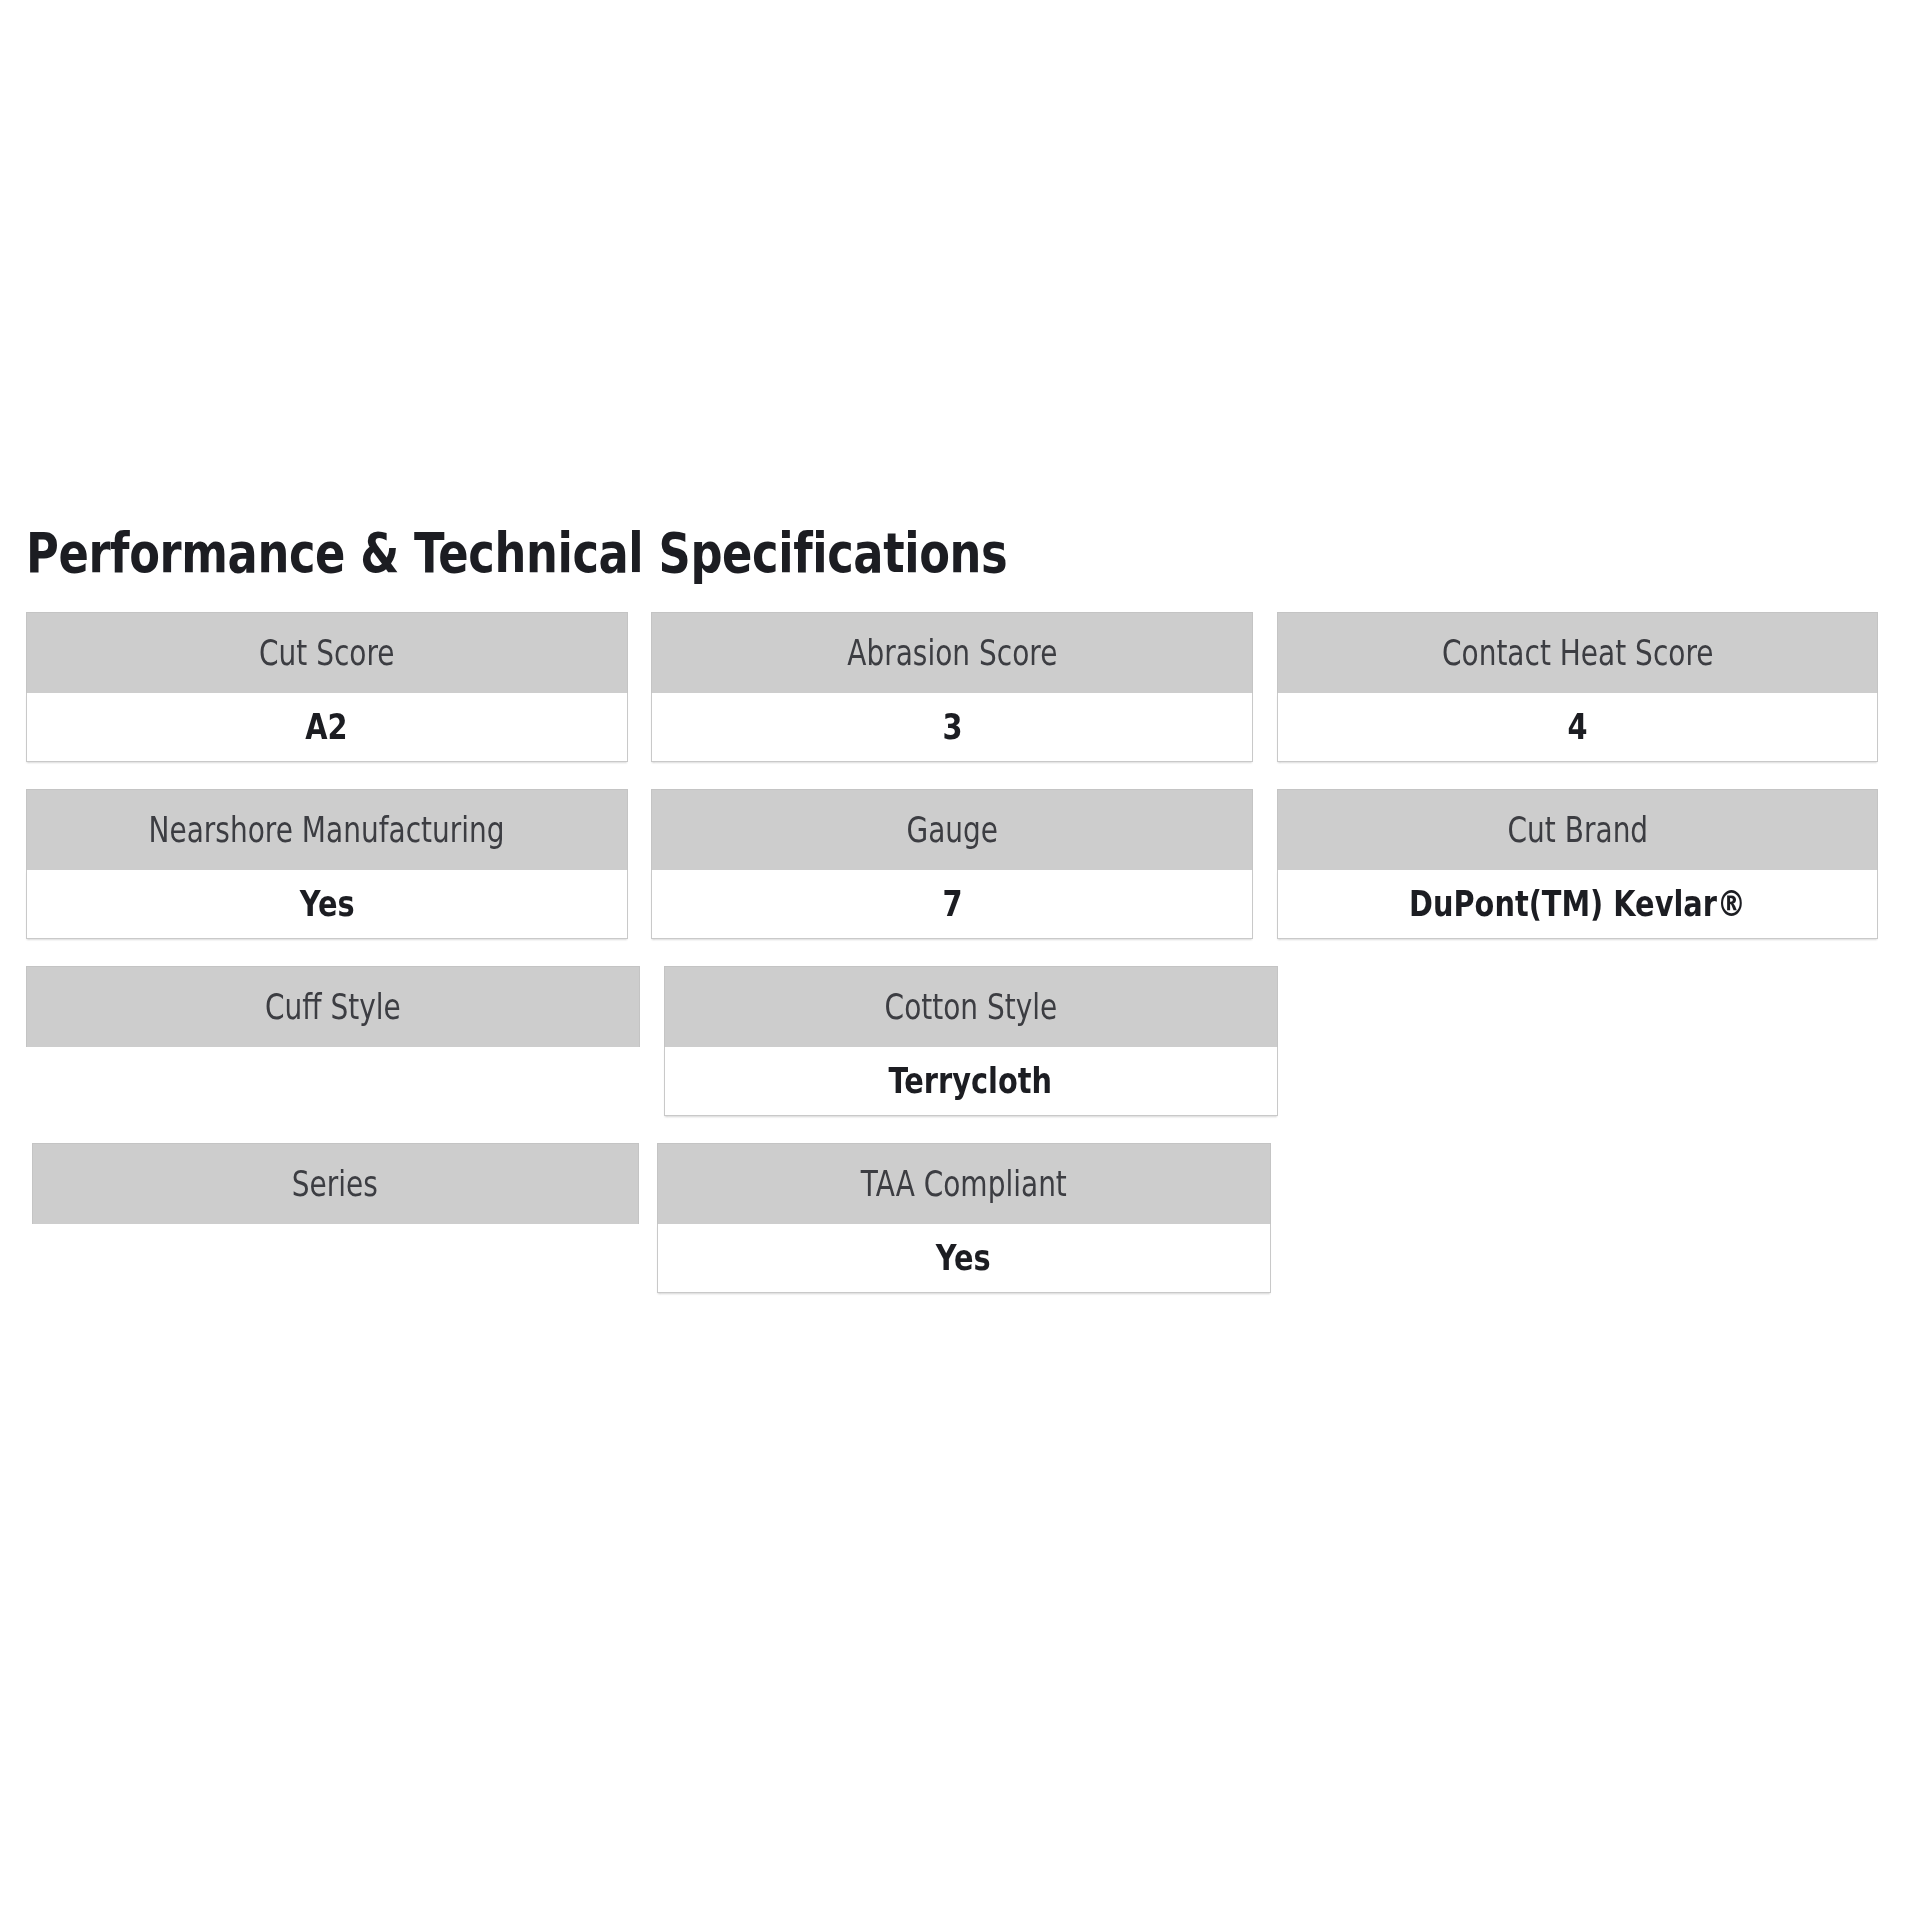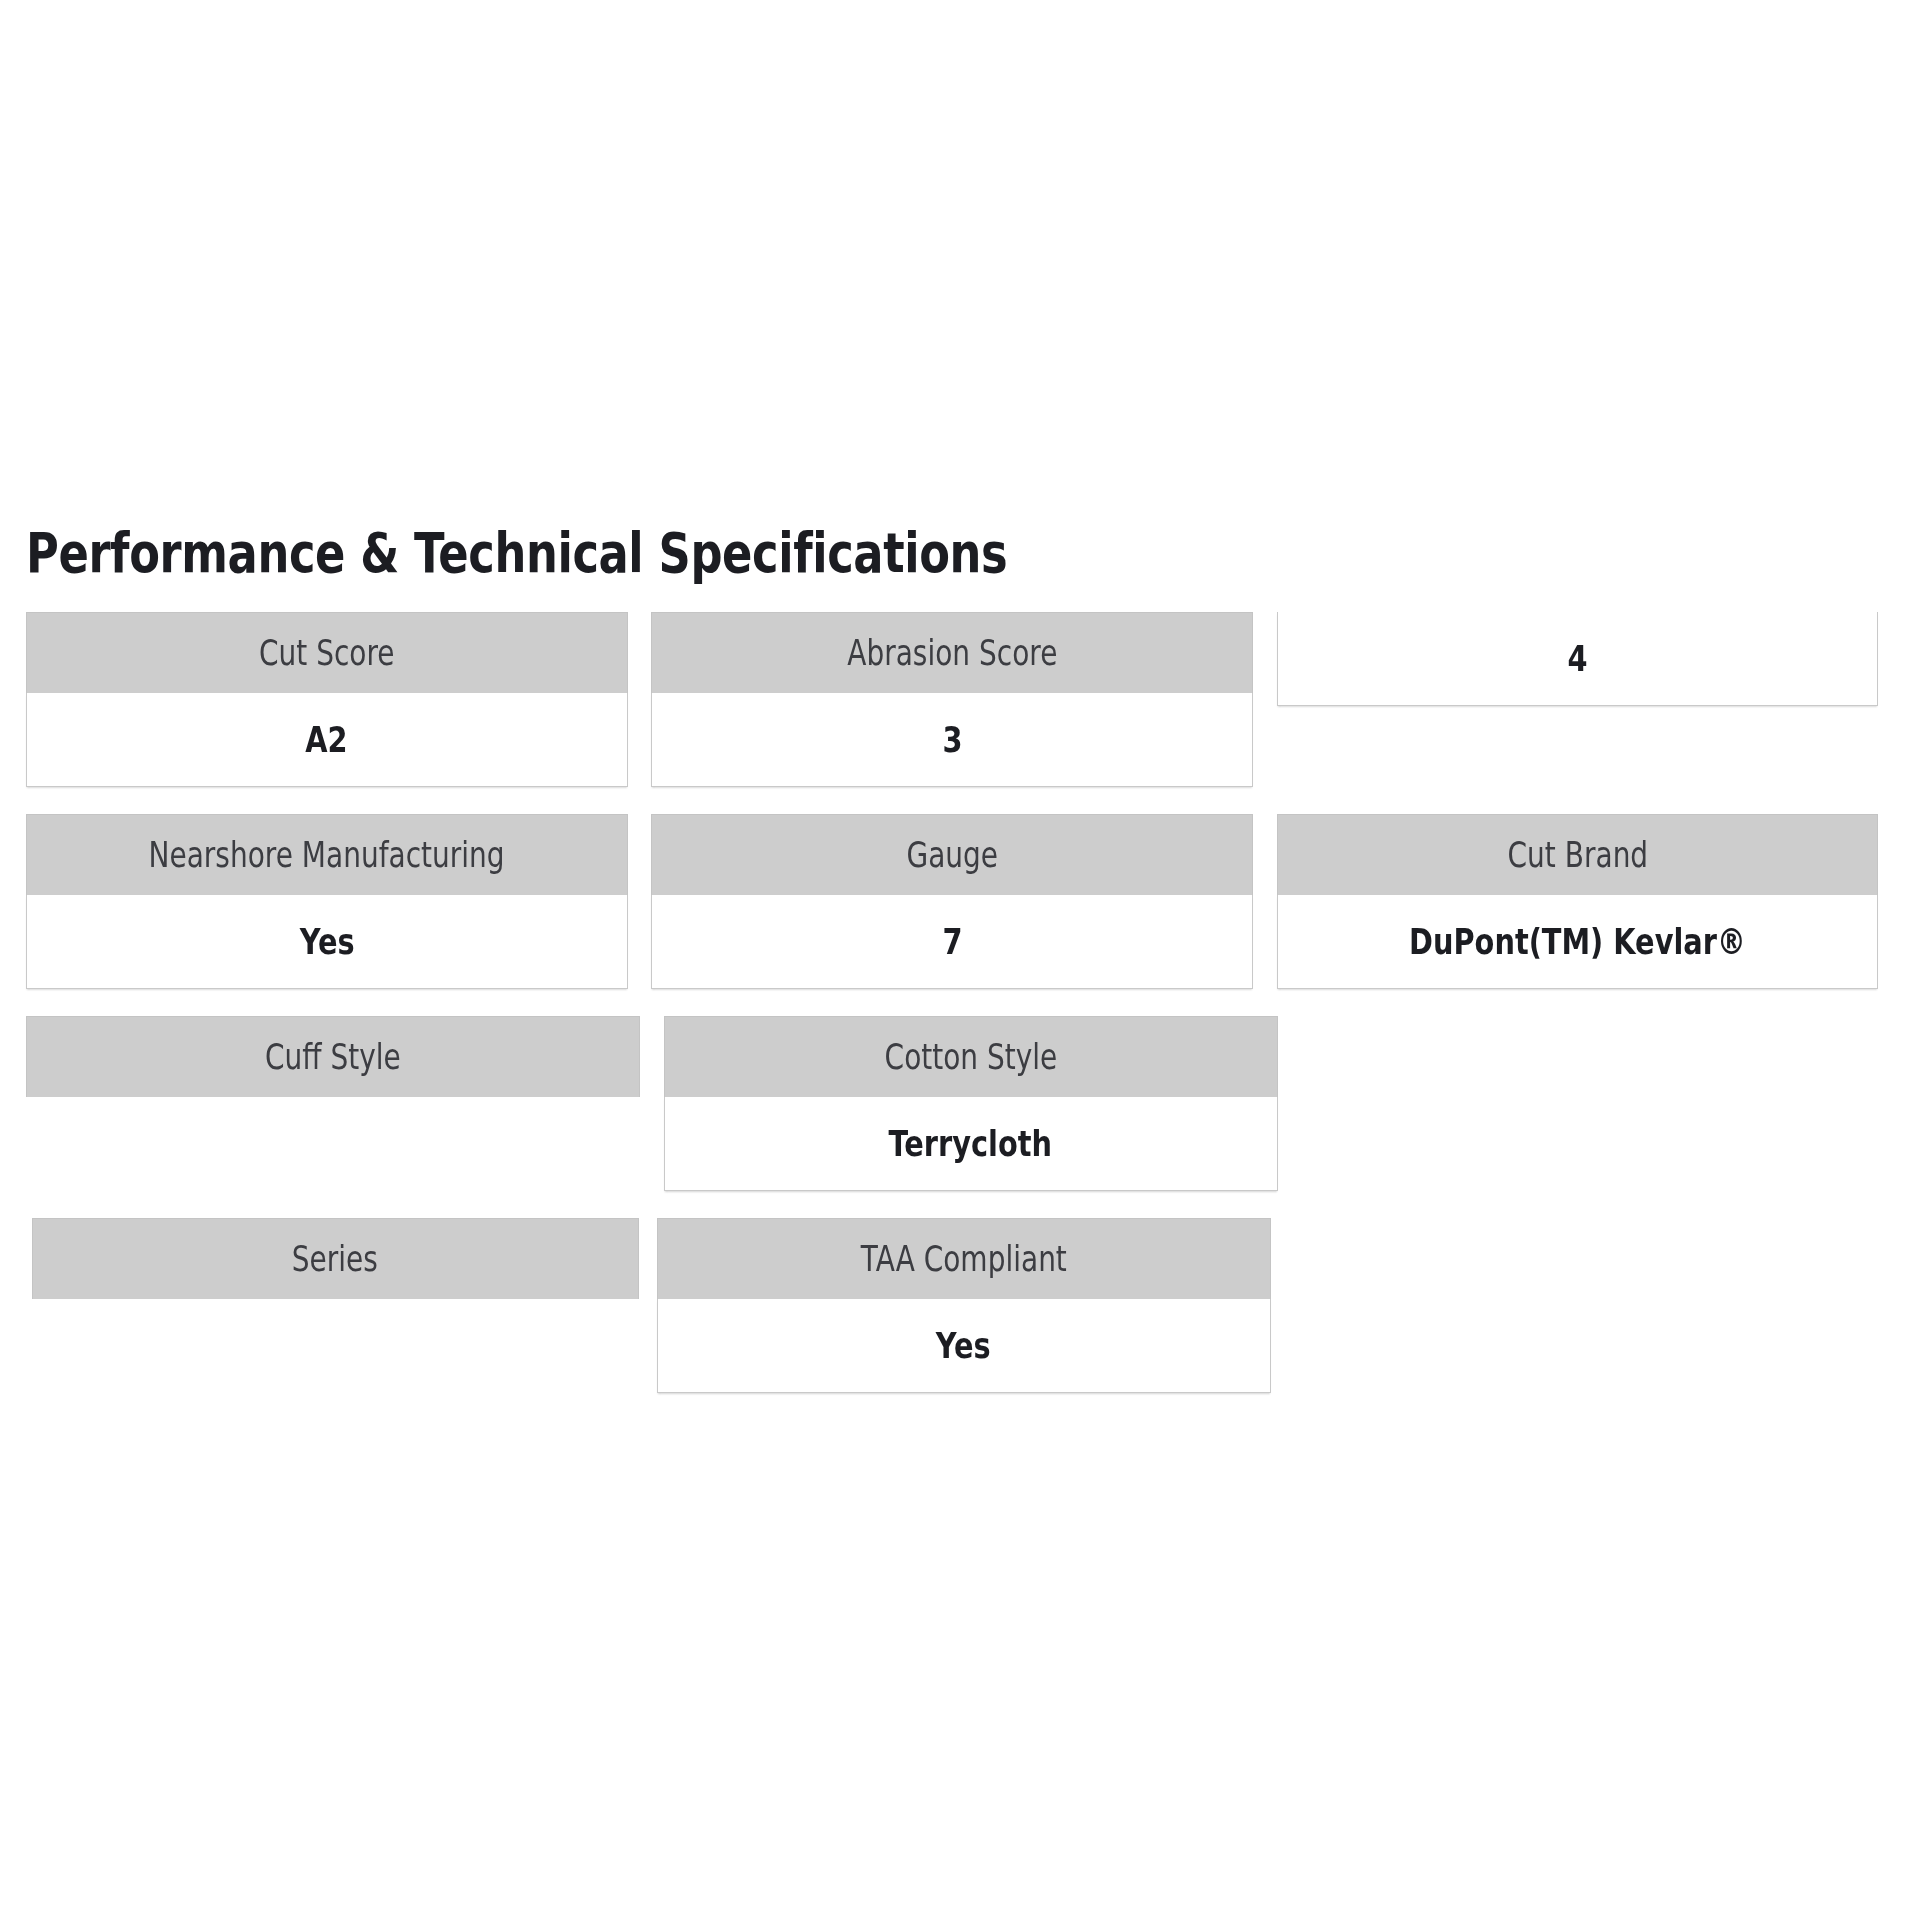--- a/index.html
+++ b/index.html
@@ -84,21 +84,21 @@
     white-space: nowrap;
     transform: scaleX(0.80);
     transform-origin: center center;
   }
 
   .spec-card-body {
     box-sizing: border-box;
     background: #ffffff;
     border: 0.9px solid #c9c9c9;
     border-top: none;
-    height: 94px;
+    height: 69px;
     display: flex;
     align-items: center;
     justify-content: center;
     padding: 0 11.3px;
     box-shadow: 0 1.9px 1.9px -0.9px rgba(0,0,0,0.18);
   }
 
   .spec-card-value {
     font-family: "DejaVu Sans", sans-serif;
     font-size: 36px;
@@ -132,20 +132,23 @@
       <div class="spec-card">
         <div class="spec-card-header">
           <span class="spec-card-header-text">Abrasion Score</span>
         </div>
         <div class="spec-card-body">
           <span class="spec-card-value">3</span>
         </div>
       </div>
 
       <div class="spec-card">
+        <div class="spec-card-header">
+          <span class="spec-card-header-text">Contact Heat Score</span>
+        </div>
         <div class="spec-card-body">
           <span class="spec-card-value">4</span>
         </div>
       </div>
     </div>
 
     <div class="spec-row">
       <div class="spec-card">
         <div class="spec-card-header">
           <span class="spec-card-header-text">Nearshore Manufacturing</span>

